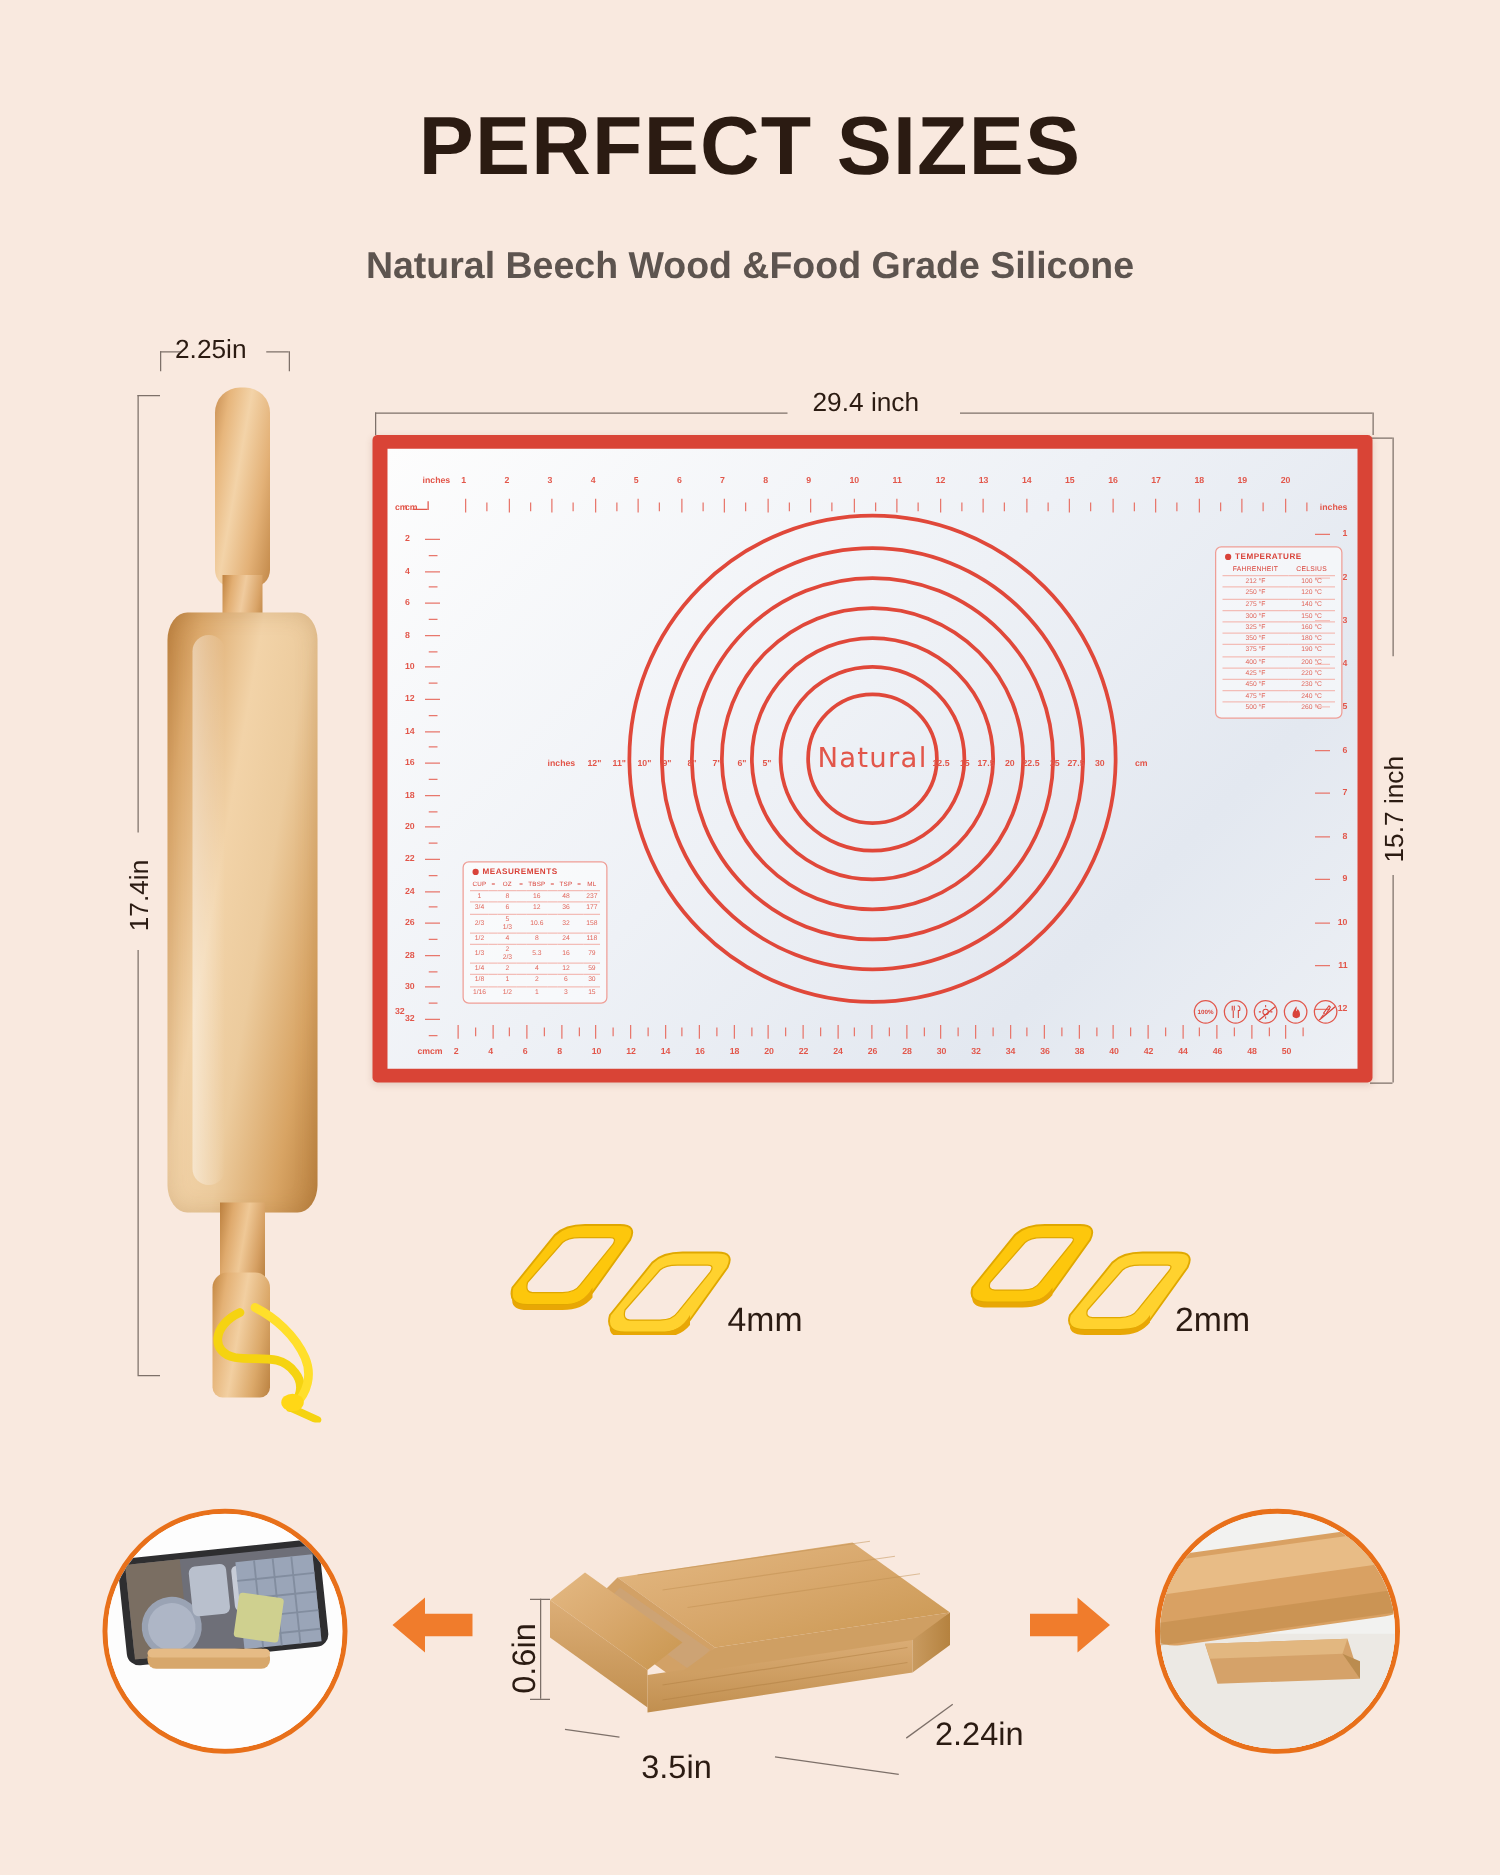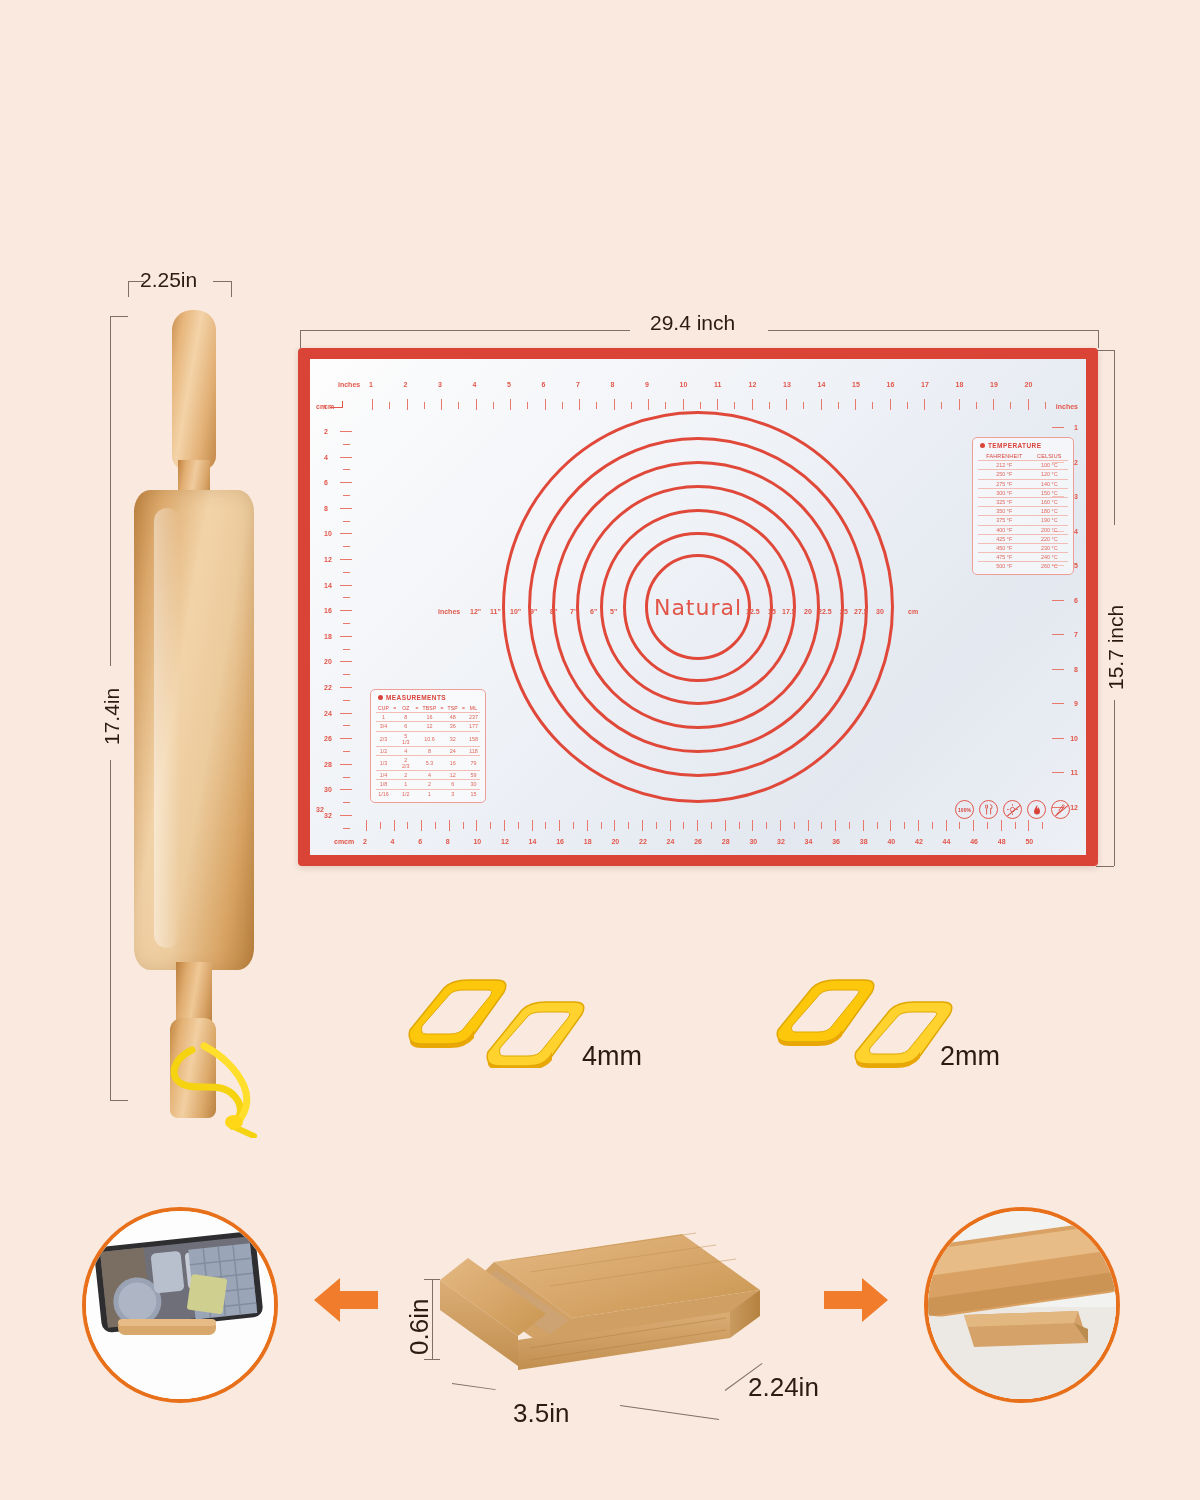--- a/index.html
+++ b/index.html
@@ -137,20 +137,22 @@
   }
   .arrow { position: absolute; width: 72px; height: 56px; }
 
   .stand-wrap { position: absolute; left: 430px; top: 1228px; width: 360px; height: 180px; }
 </style>
 </head>
 <body>
 
 <div class="page">
 
+  <div class="title">PERFECT SIZES</div>
+  <div class="subtitle">Natural Beech Wood &amp;Food Grade Silicone</div>
 
   <div class="dimlabel" style="left:140px; top:268px;">2.25in</div>
   <div class="dimline h" style="left:128px; top:281px; width:16px;"></div>
   <div class="dimline h" style="left:213px; top:281px; width:18px;"></div>
   <div class="dimline v" style="left:128px; top:281px; height:16px;"></div>
   <div class="dimline v" style="left:231px; top:281px; height:16px;"></div>
 
   <div class="dimlabel vert" style="left:100px; top:745px;">17.4in</div>
   <div class="dimline v" style="left:110px; top:316px; height:350px;"></div>
   <div class="dimline v" style="left:110px; top:760px; height:340px;"></div>

